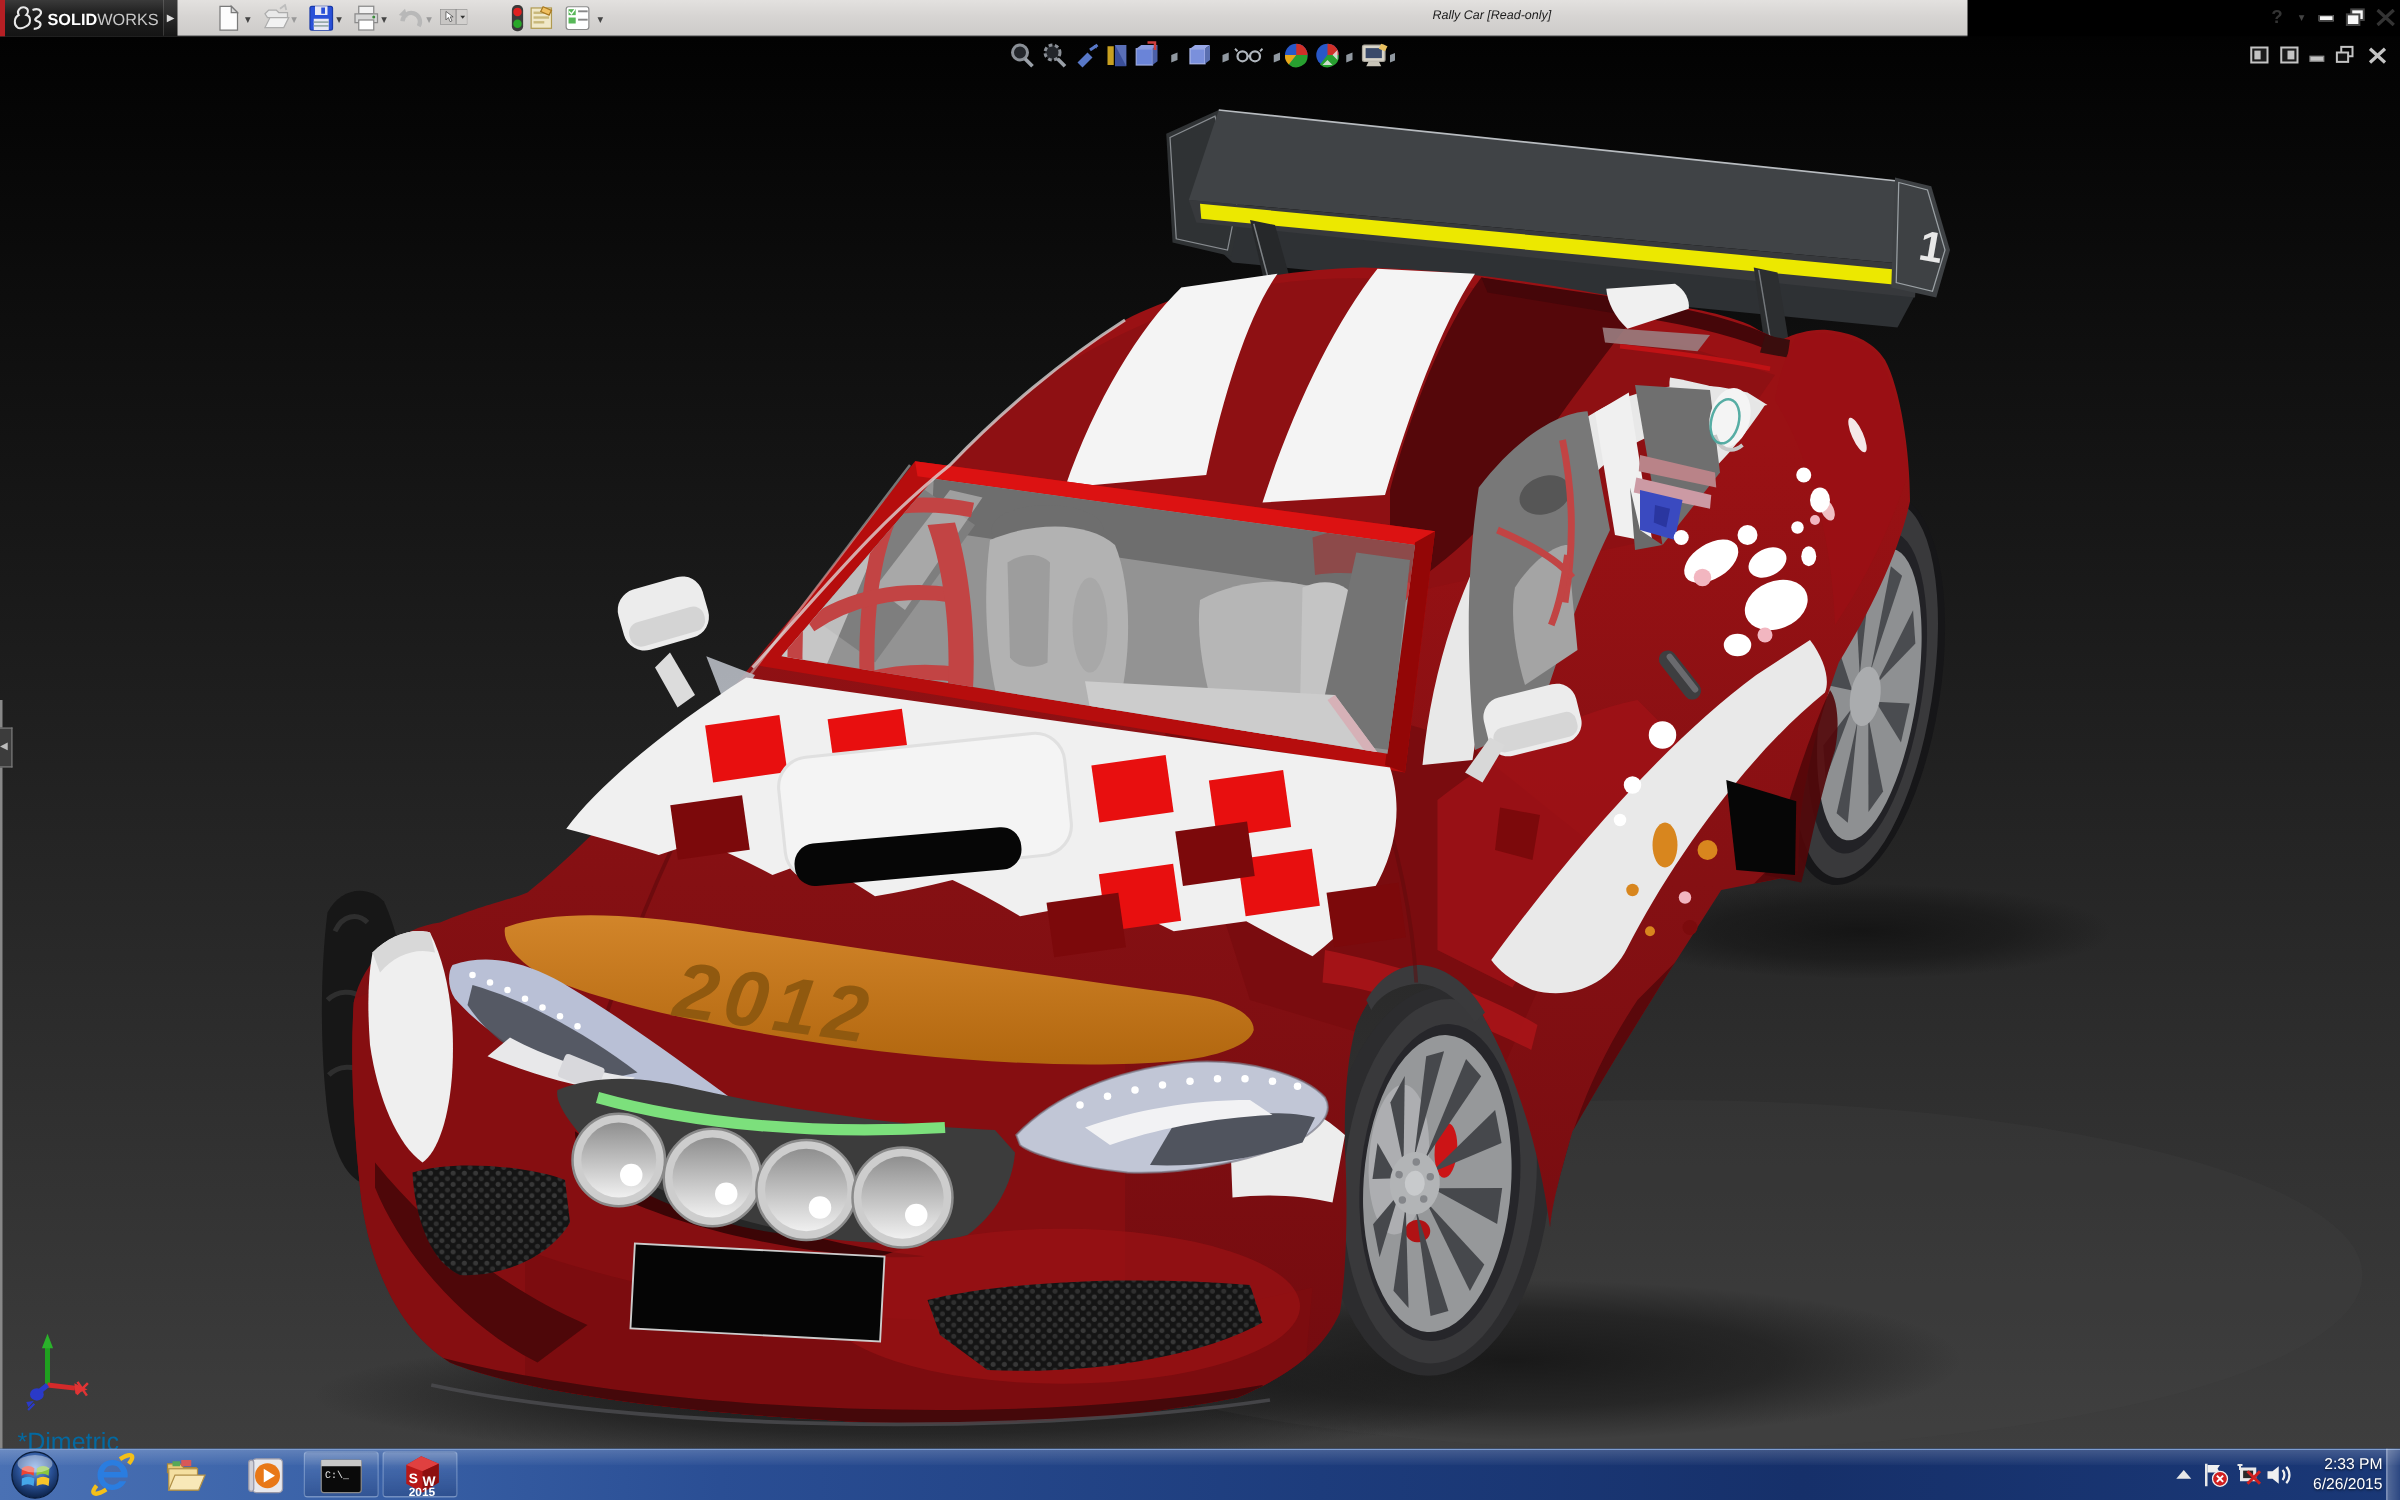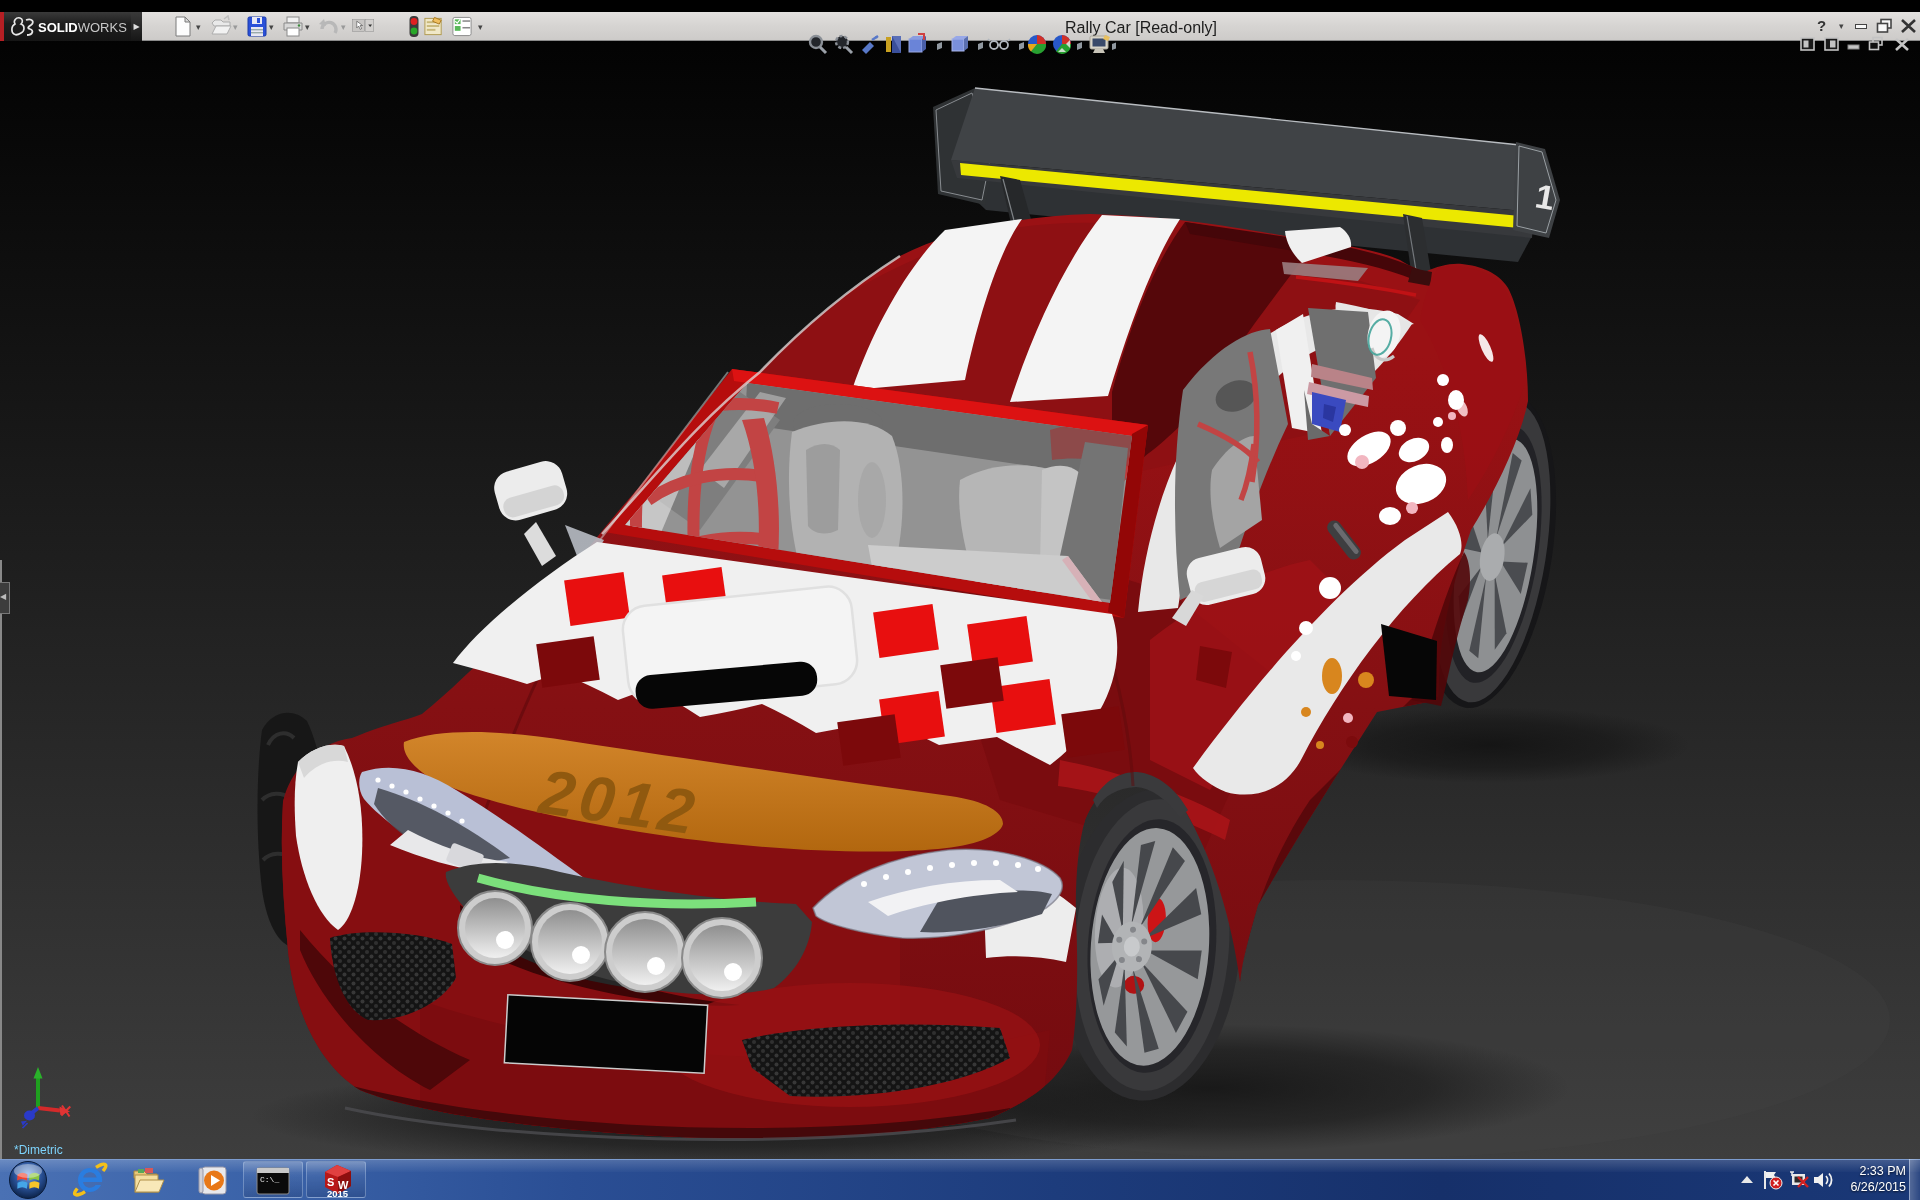--- a/index.html
+++ b/index.html
@@ -1,26 +1,26 @@
 <!DOCTYPE html>
 <html><head>
 <meta charset="utf-8">
 <style>
 html,body{margin:0;padding:0;width:1920px;height:1200px;overflow:hidden;background:#000;font-family:"Liberation Sans",sans-serif;}
-#titlebar{position:absolute;left:0;top:12px;width:1920px;height:29px;background:linear-gradient(180deg,#e3e1df 0%,#d7d5d3 45%,#cdcbc9 100%);border-bottom:1px solid #8a8a8a;box-sizing:border-box;}
+#titlebar{position:absolute;left:0;top:0;width:1574px;height:29px;background:linear-gradient(180deg,#e3e1df 0%,#d7d5d3 45%,#cdcbc9 100%);border-bottom:1px solid #8a8a8a;box-sizing:border-box;}
 #redstrip{position:absolute;left:0;top:0;width:4px;height:29px;background:#b61f24;}
 #logobox{position:absolute;left:4px;top:0;width:127px;height:29px;background:linear-gradient(180deg,#3a3a3a,#1e1e1e 40%,#151515);}
 #logotext{position:absolute;left:38px;top:8px;color:#fff;font-size:13px;font-weight:bold;letter-spacing:0px;}
 #logotext span{font-weight:normal;color:#c8c8c8;}
 #logoarrow{position:absolute;left:131px;top:0px;width:11px;height:29px;background:linear-gradient(180deg,#3a3a3a,#161616);color:#ddd;font-size:8px;line-height:29px;text-align:center;}
-#wintitle{position:absolute;left:1041px;top:7px;width:200px;text-align:center;font-size:16px;color:#1c1c1c;}
+#wintitle{position:absolute;left:1041px;top:7px;width:200px;text-align:right;font-size:10px;color:#1c1c1c;font-style:italic;}
 .tbicon{position:absolute;top:3px;width:22px;height:23px;}
 .caret{position:absolute;top:12px;width:8px;height:6px;color:#444;font-size:9px;line-height:6px;}
 #viewport{position:absolute;left:0;top:29px;width:1920px;height:1130px;background:linear-gradient(180deg,#020202 0%,#3e3e3e 100%);}
-#dimetric{position:absolute;left:14px;top:1143px;color:#7dd3fc;font-size:12px;}
+#dimetric{position:absolute;left:14px;top:1143px;color:#0369a1;font-size:20px;}
 #taskbar{position:absolute;left:0;top:1159px;width:1920px;height:41px;background:linear-gradient(90deg,#4a71b4 0%,#3a62a8 14%,#2a4e94 30%,#1d3c7c 55%,#16306a 75%,#1a3877 100%);}
 #taskbar::before{content:"";position:absolute;left:0;top:0;width:100%;height:1px;background:#7c9cd0;}
 #taskbar::after{content:"";position:absolute;left:0;top:1px;width:100%;height:12px;background:linear-gradient(180deg,rgba(255,255,255,0.18),rgba(255,255,255,0.02));}
 .tbtn{position:absolute;top:1161px;height:37px;border:1px solid rgba(190,210,240,0.38);border-radius:3px;background:linear-gradient(180deg,rgba(255,255,255,0.22),rgba(255,255,255,0.05) 40%,rgba(0,0,20,0.12));box-sizing:border-box;}
 #clock{position:absolute;right:14px;top:1163px;text-align:right;color:#fff;font-size:12.5px;line-height:16px;text-shadow:0 1px 2px rgba(0,0,0,0.7);}
 #showdesk{position:absolute;right:0;top:1159px;width:11px;height:41px;background:linear-gradient(90deg,rgba(255,255,255,0.25),rgba(255,255,255,0.08));border-left:1px solid rgba(220,230,250,0.6);box-sizing:border-box;}
 </style>
 </head>
 <body>
 <div id="viewport"></div>

